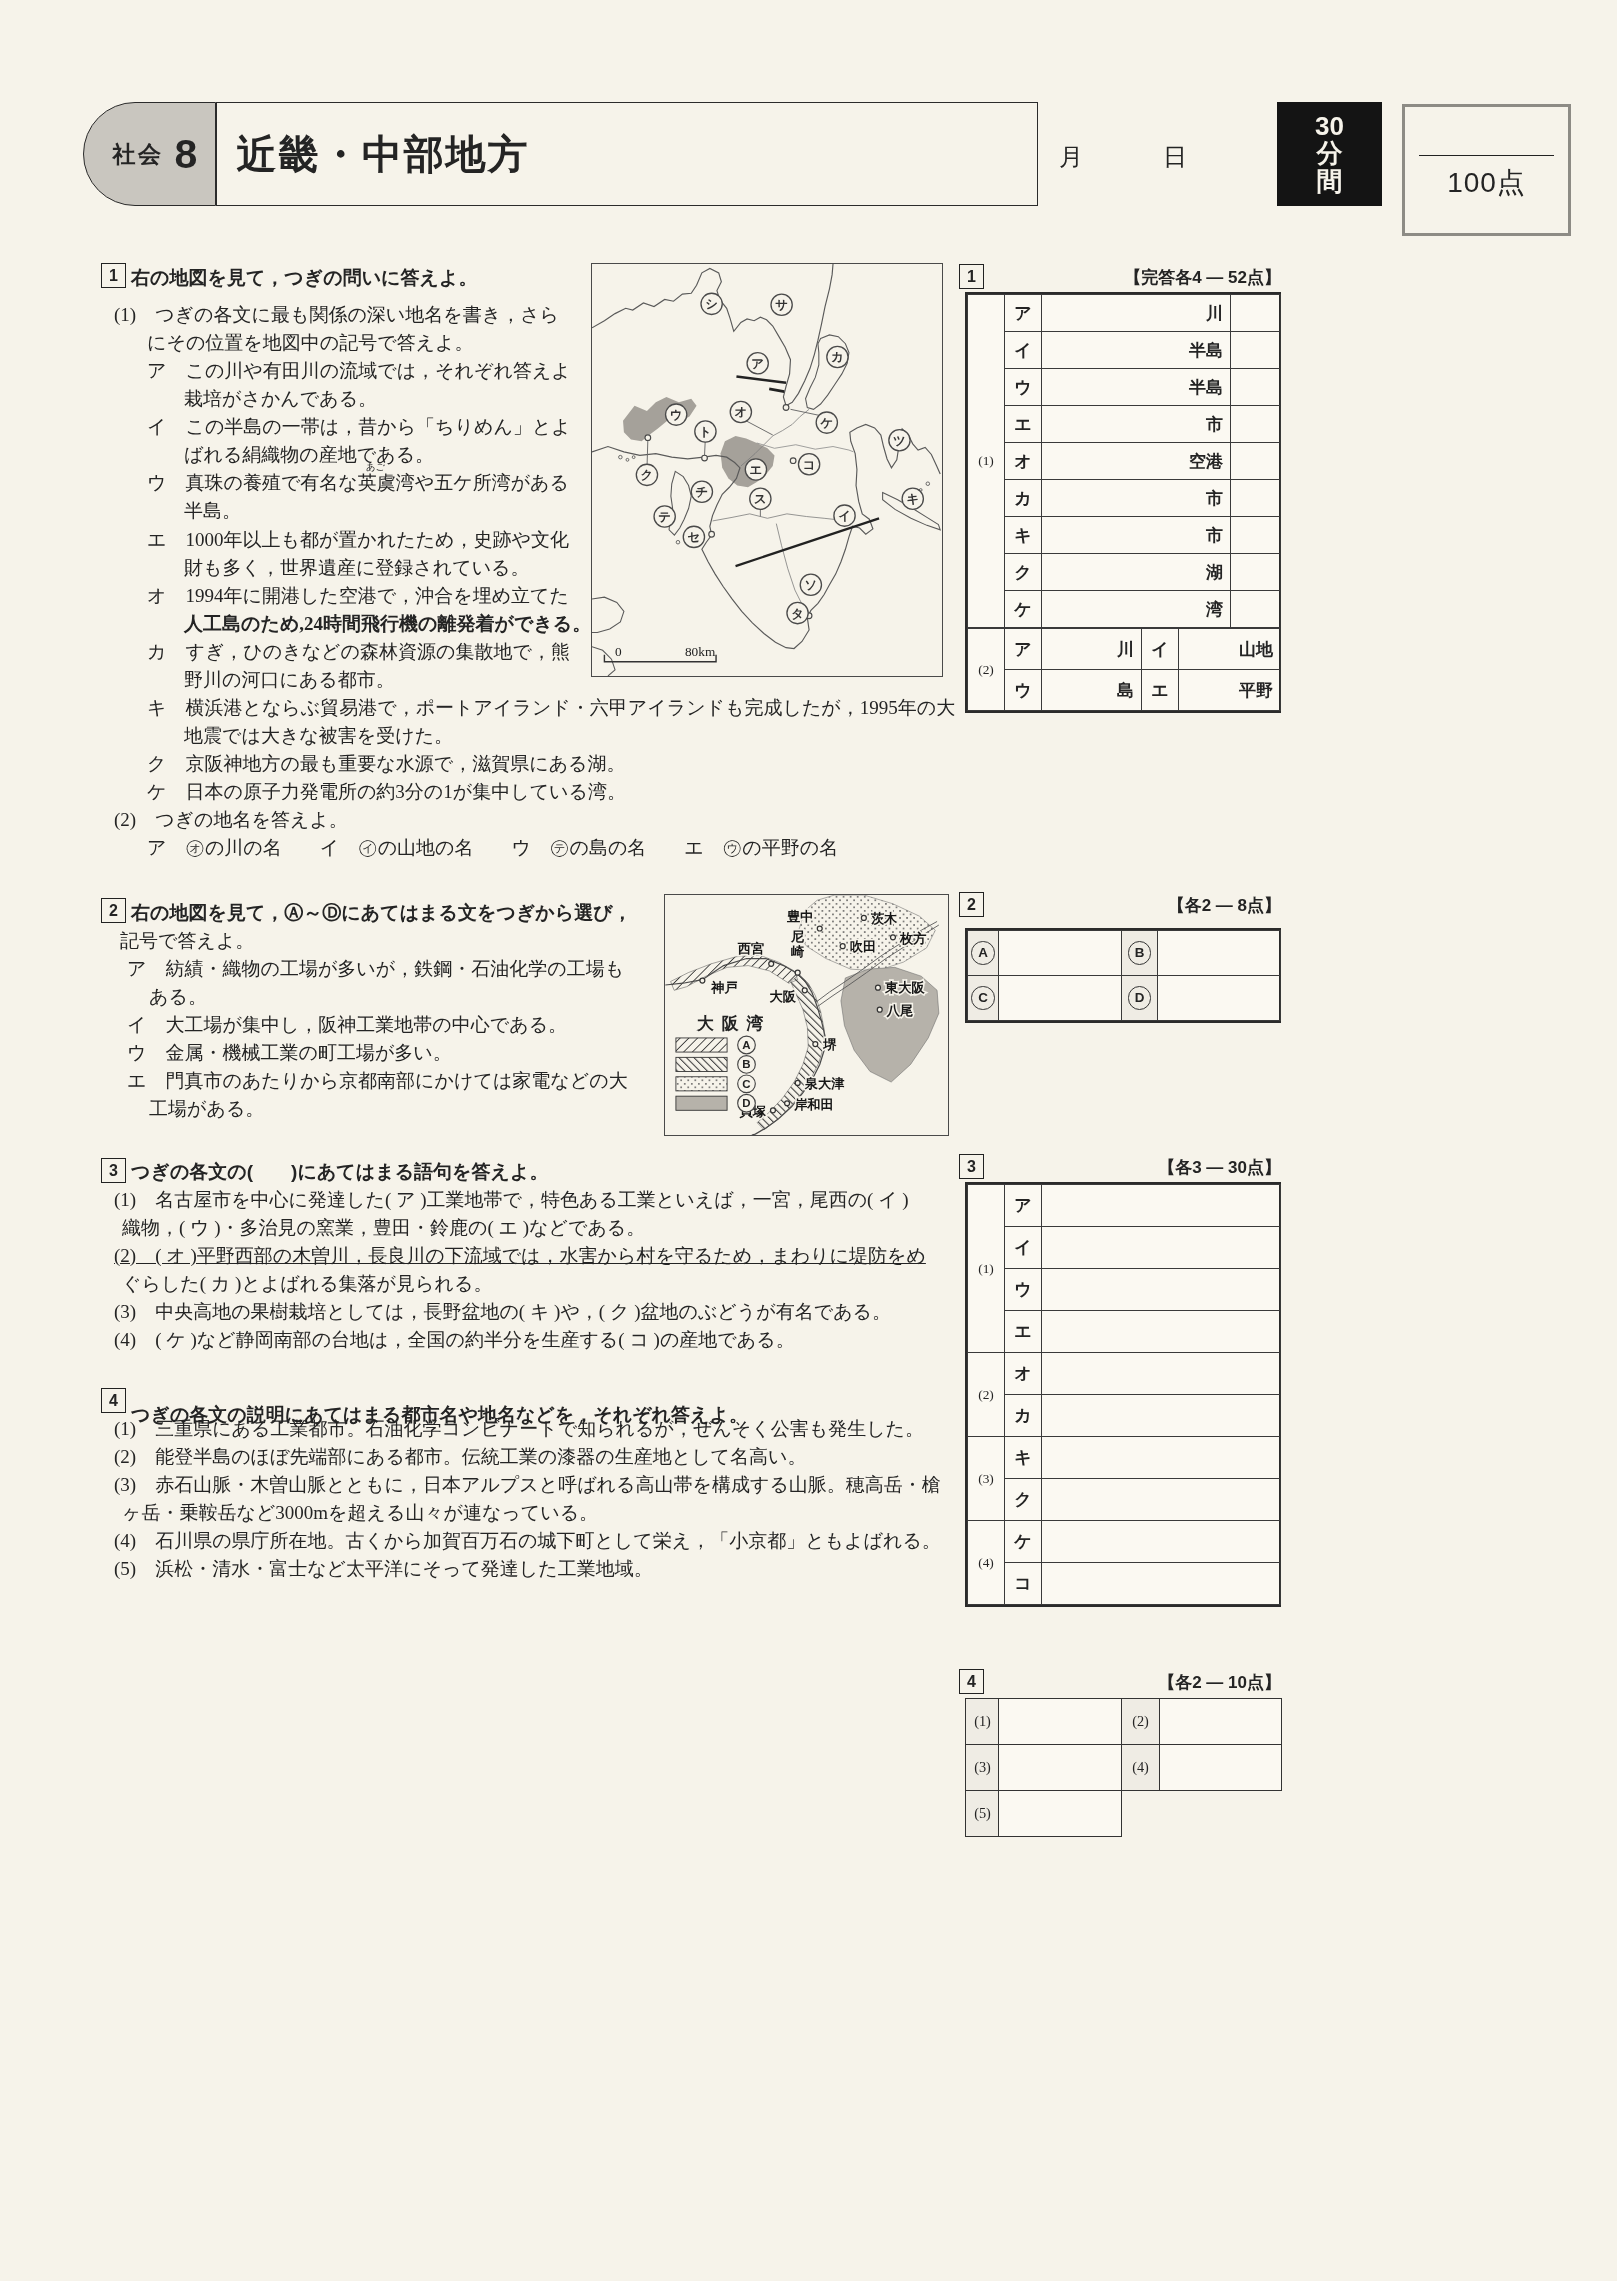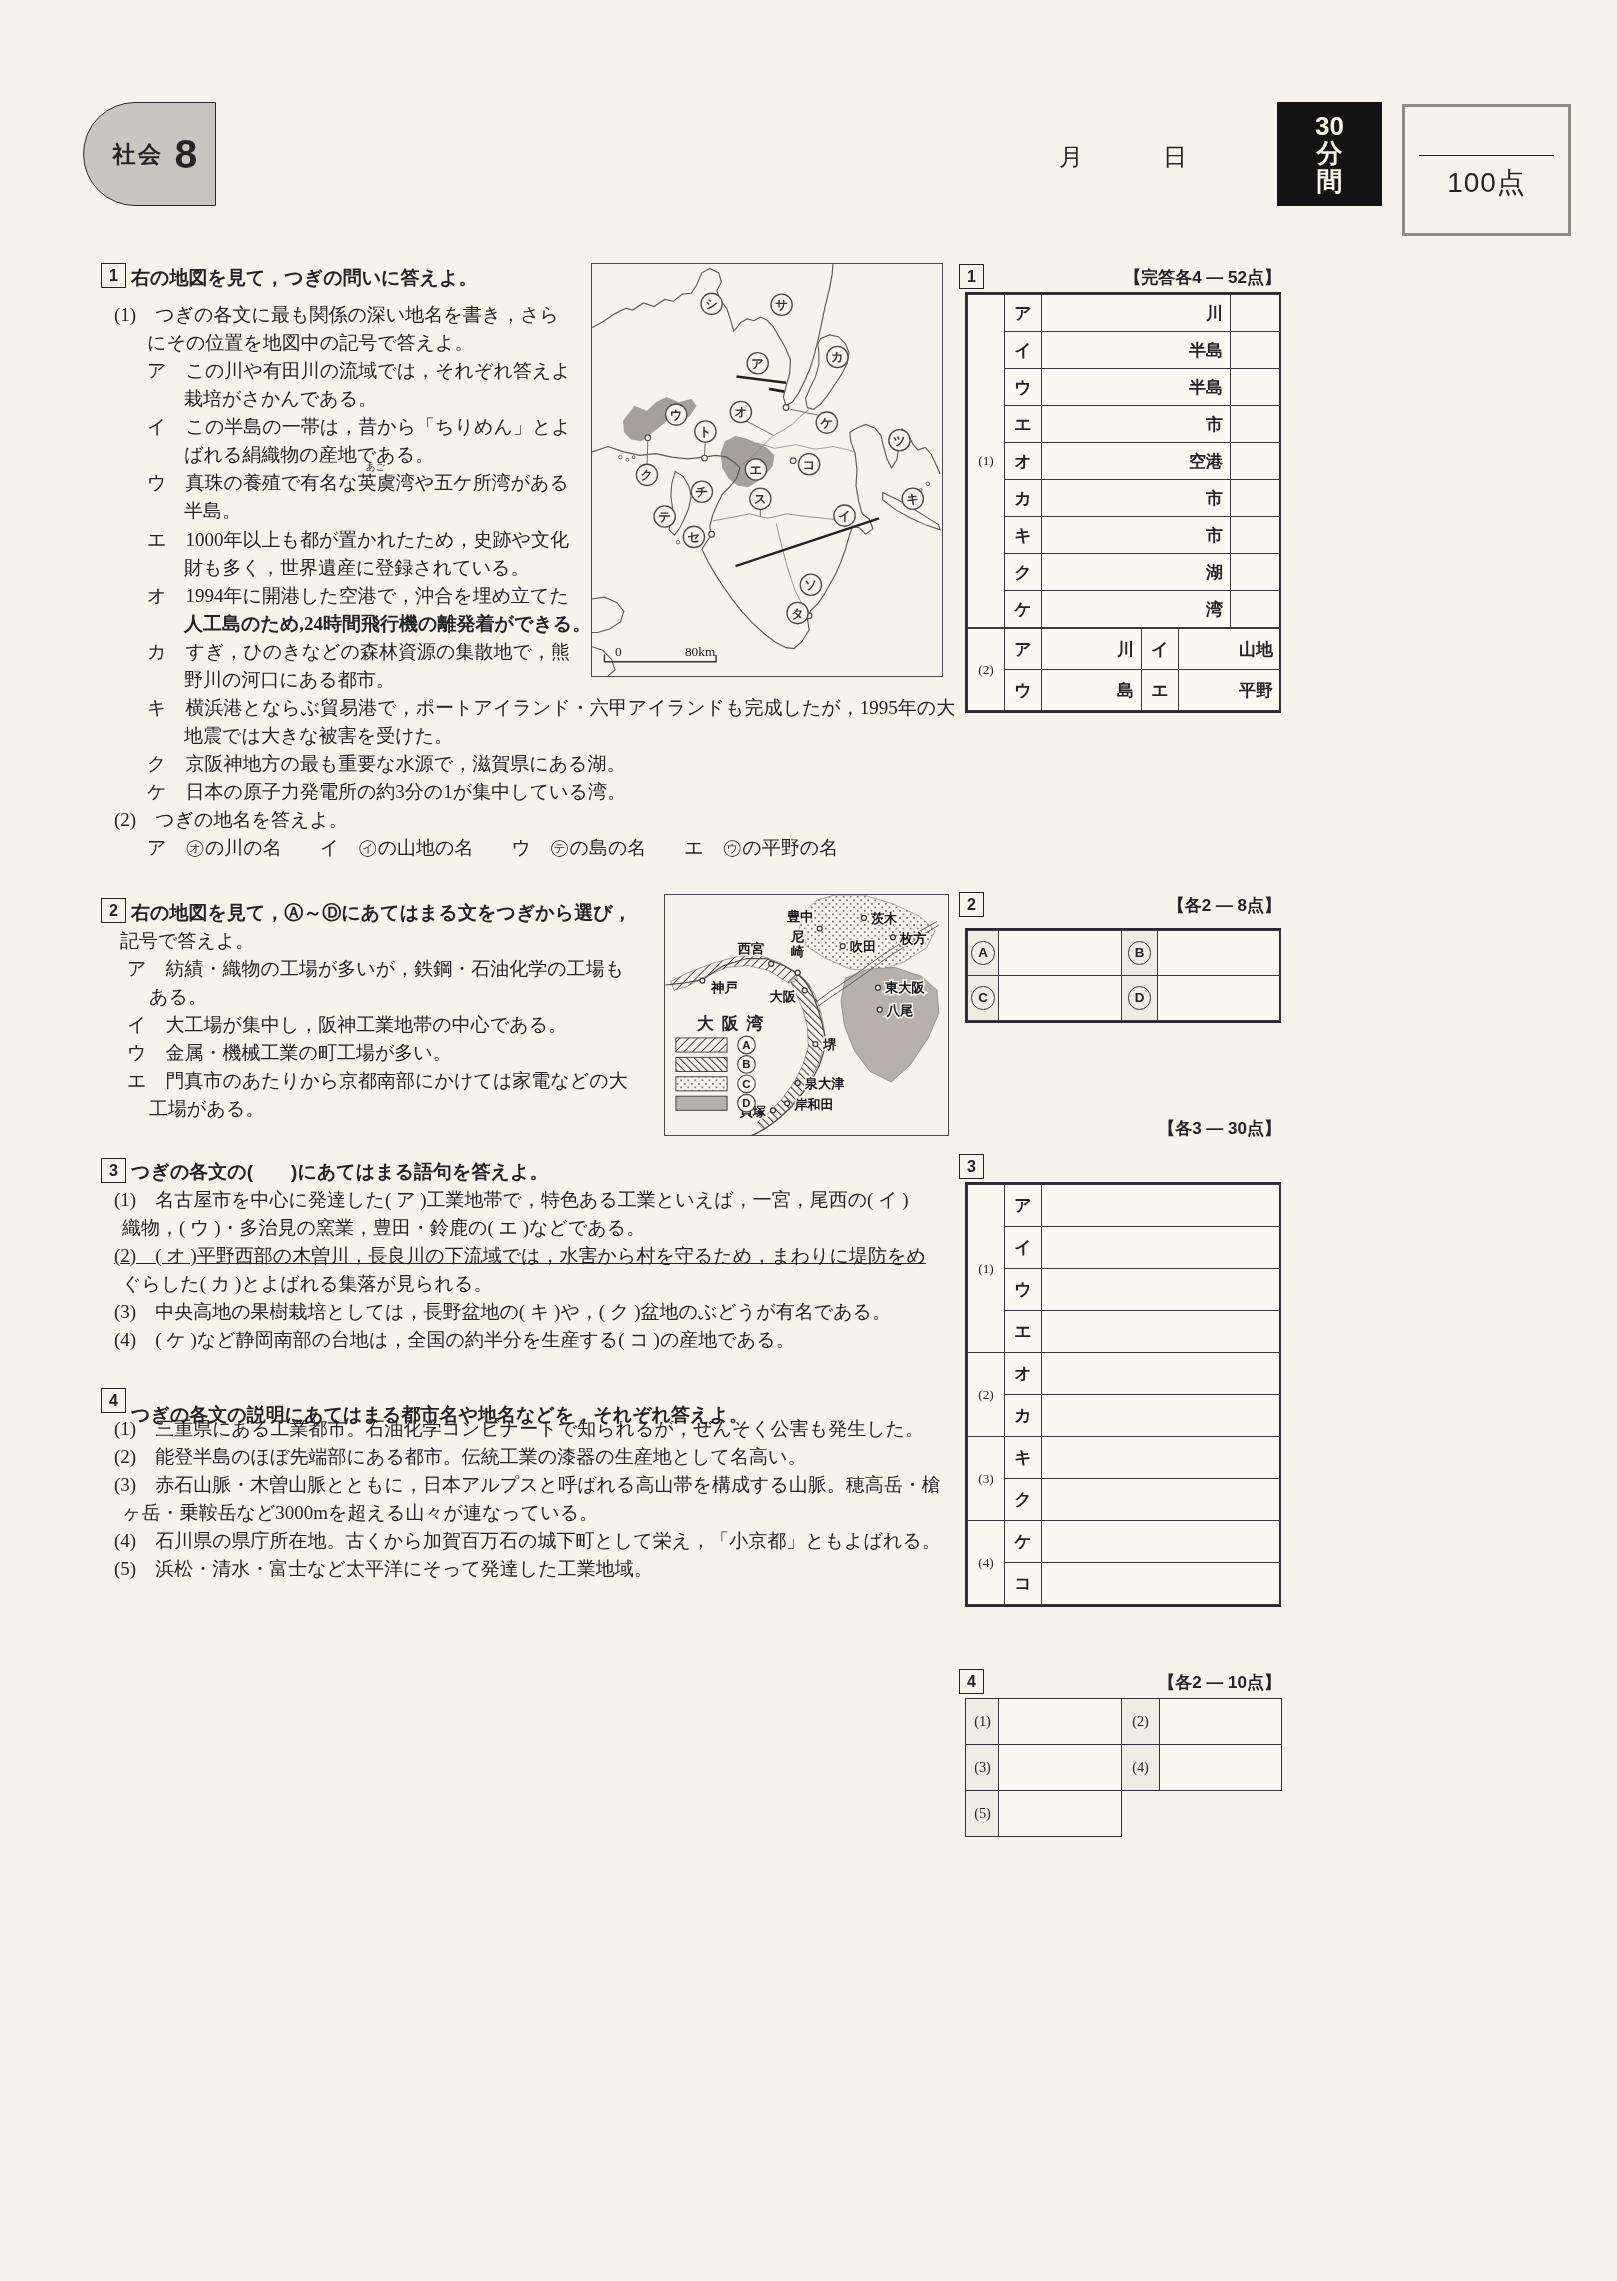--- a/index.html
+++ b/index.html
@@ -57,20 +57,23 @@
     font:14.3px "Liberation Serif",serif;background:#efece4;}
 </style>
 </head>
 <body>
 
 <div class="page">
 
   <div class="abs subj-tab">
     <span class="subj-name">社会</span>
     <span class="subj-no">8</span>
+  </div>
+  <div class="abs title-box">
+    <span class="main-title">近畿・中部地方</span>
   </div>
   <span class="abs date-m">月</span>
   <span class="abs date-d">日</span>
   <div class="abs time-badge">
     <span>30</span>
     <span>分</span>
     <span>間</span>
   </div>
   <div class="abs score-box">
     <div class="score-line"></div>
@@ -428,21 +431,21 @@
       <div class="abs line" style="left: 122px; top: 1216px;">織物，( ウ )・多治見の窯業，豊田・鈴鹿の( エ )などである。</div>
       <div class="abs line" style="left: 114px; top: 1244px; text-decoration: underline;">(2)　( オ )平野西部の木曽川，長良川の下流域では，水害から村を守るため，まわりに堤防をめ</div>
       <div class="abs line" style="left: 122px; top: 1272px;">ぐらした( カ )とよばれる集落が見られる。</div>
       <div class="abs line" style="left: 114px; top: 1300px;">(3)　中央高地の果樹栽培としては，長野盆地の( キ )や，( ク )盆地のぶどうが有名である。</div>
       <div class="abs line" style="left: 114px; top: 1328px;">(4)　( ケ )など静岡南部の台地は，全国の約半分を生産する( コ )の産地である。</div>
     </div>
 
   <div class="abs qnum" style="left:959px;top:1154px;">
       <span>3</span>
     </div>
-  <div class="abs score-head" style="left:965px;top:1117px;">【各3 ― 30点】</div>
+  <div class="abs score-head" style="left:965px;top:1156px;">【各3 ― 30点】</div>
   <div class="abs tblwrap" style="left:965px;top:1182px;width:316px;">
     <table class="anst t3">
       <colgroup>
           <col style="width:37px">
           <col style="width:37px">
           <col style="width:239px">
         </colgroup>
       <tbody>
           <tr>
             <td class="glab" rowspan="4">(1)</td>

